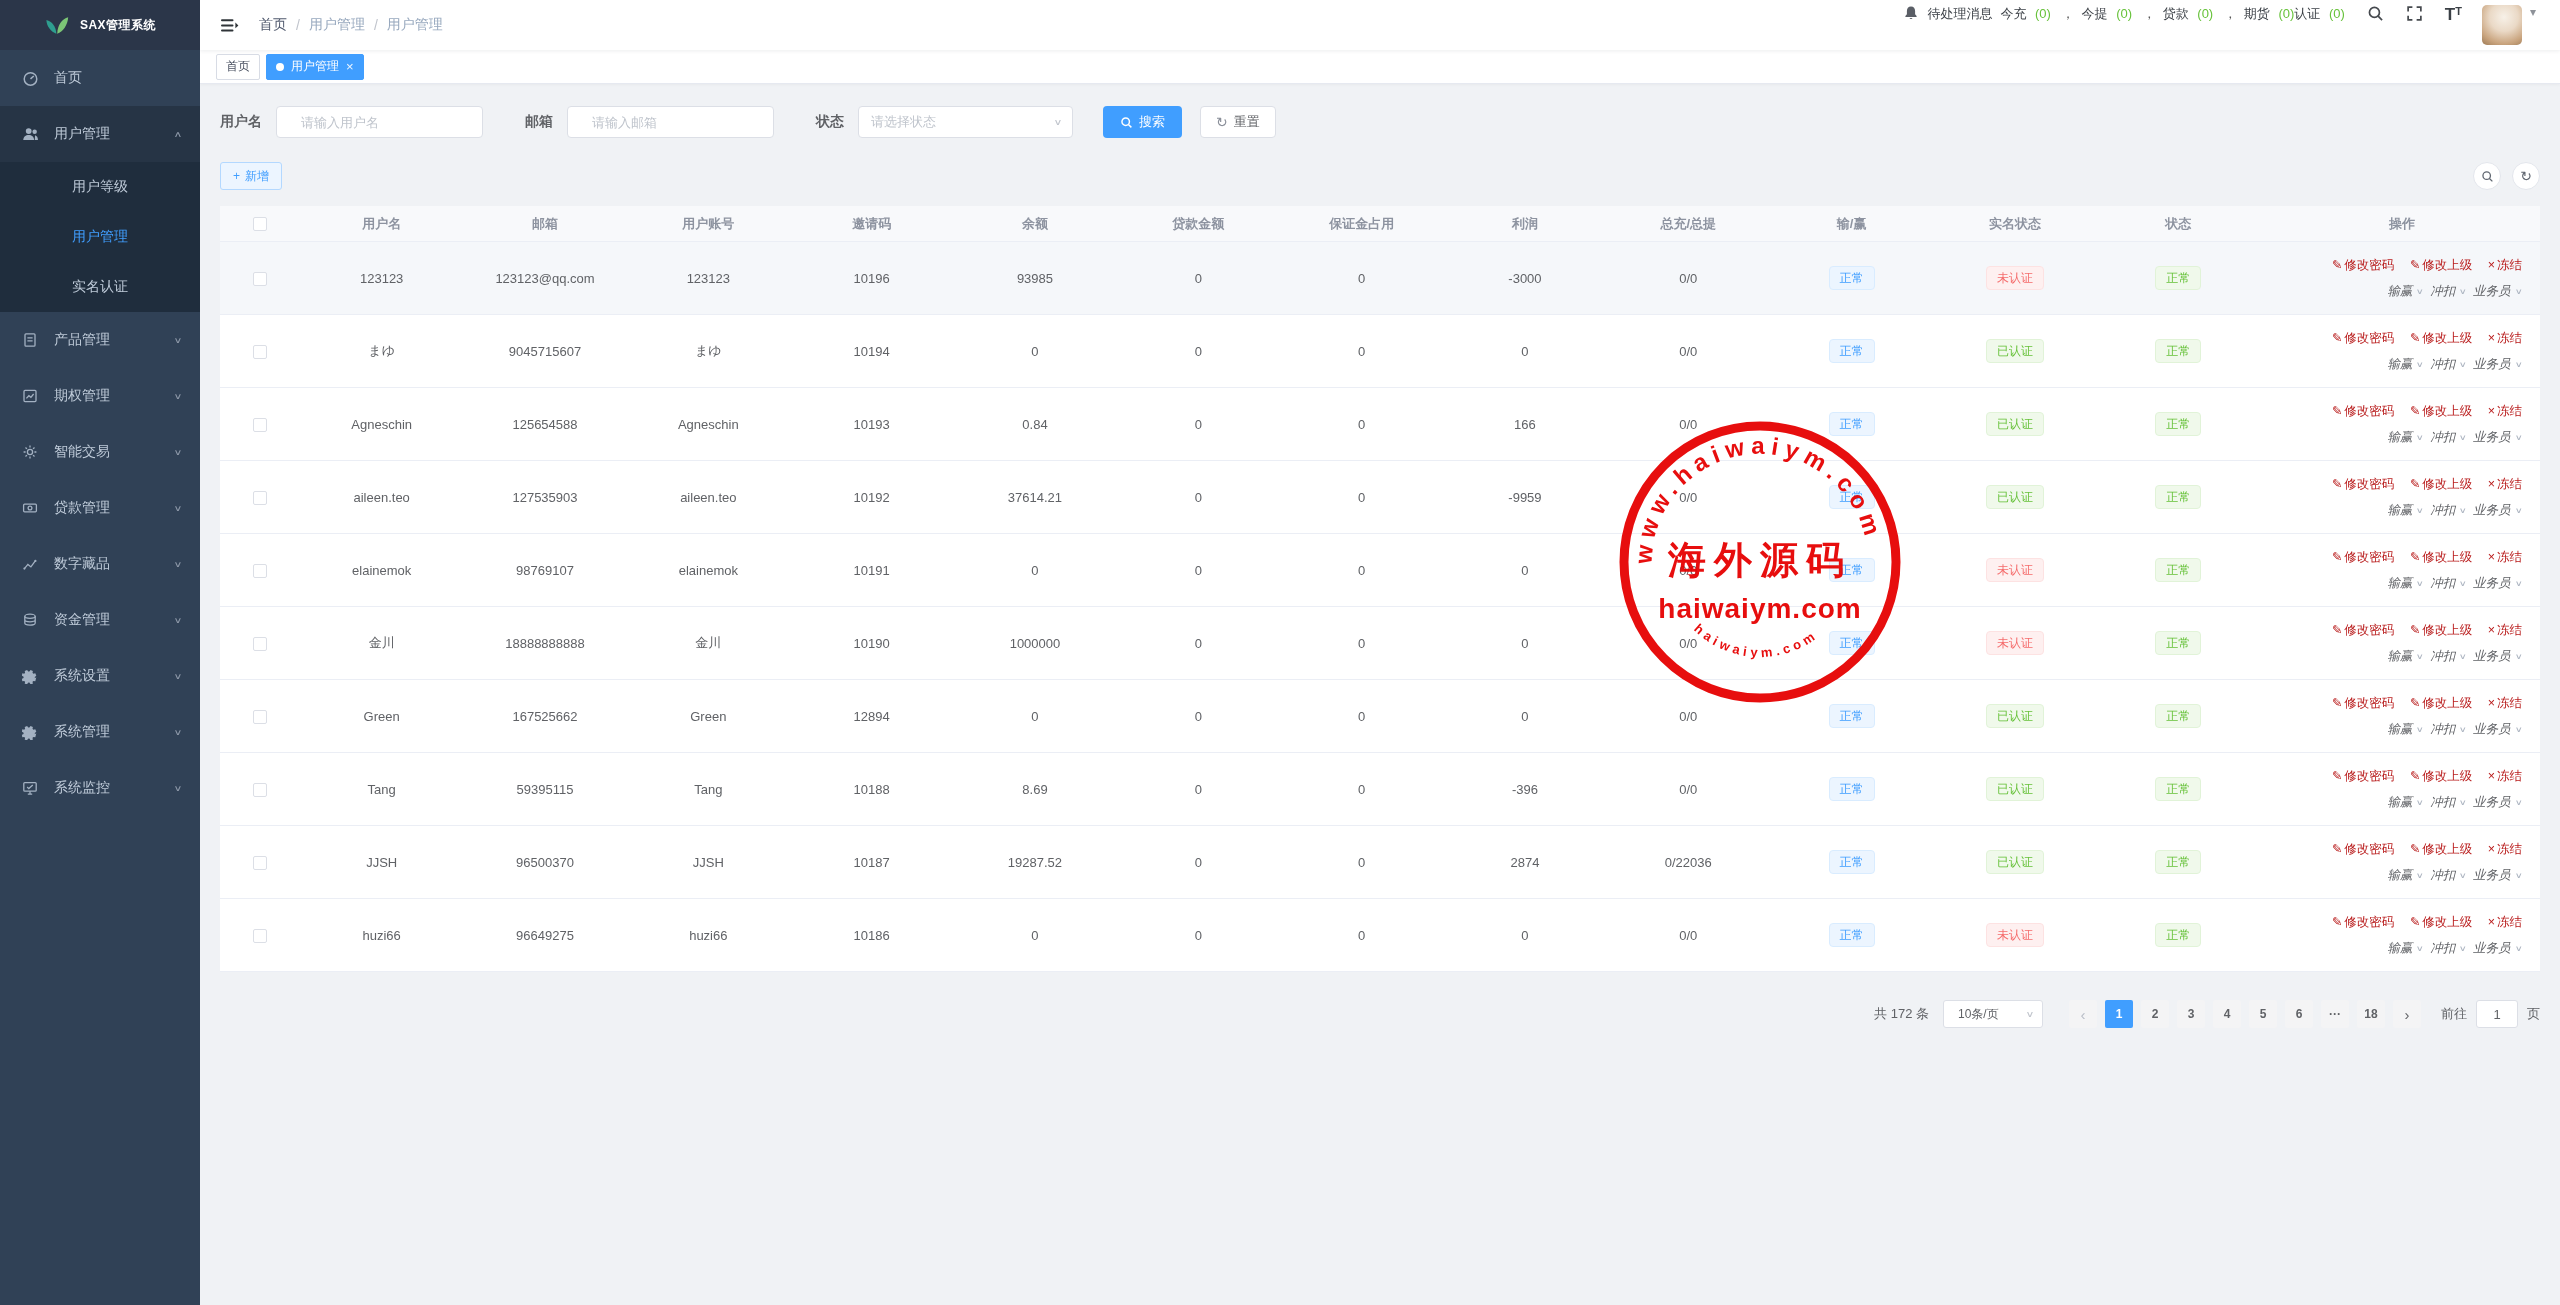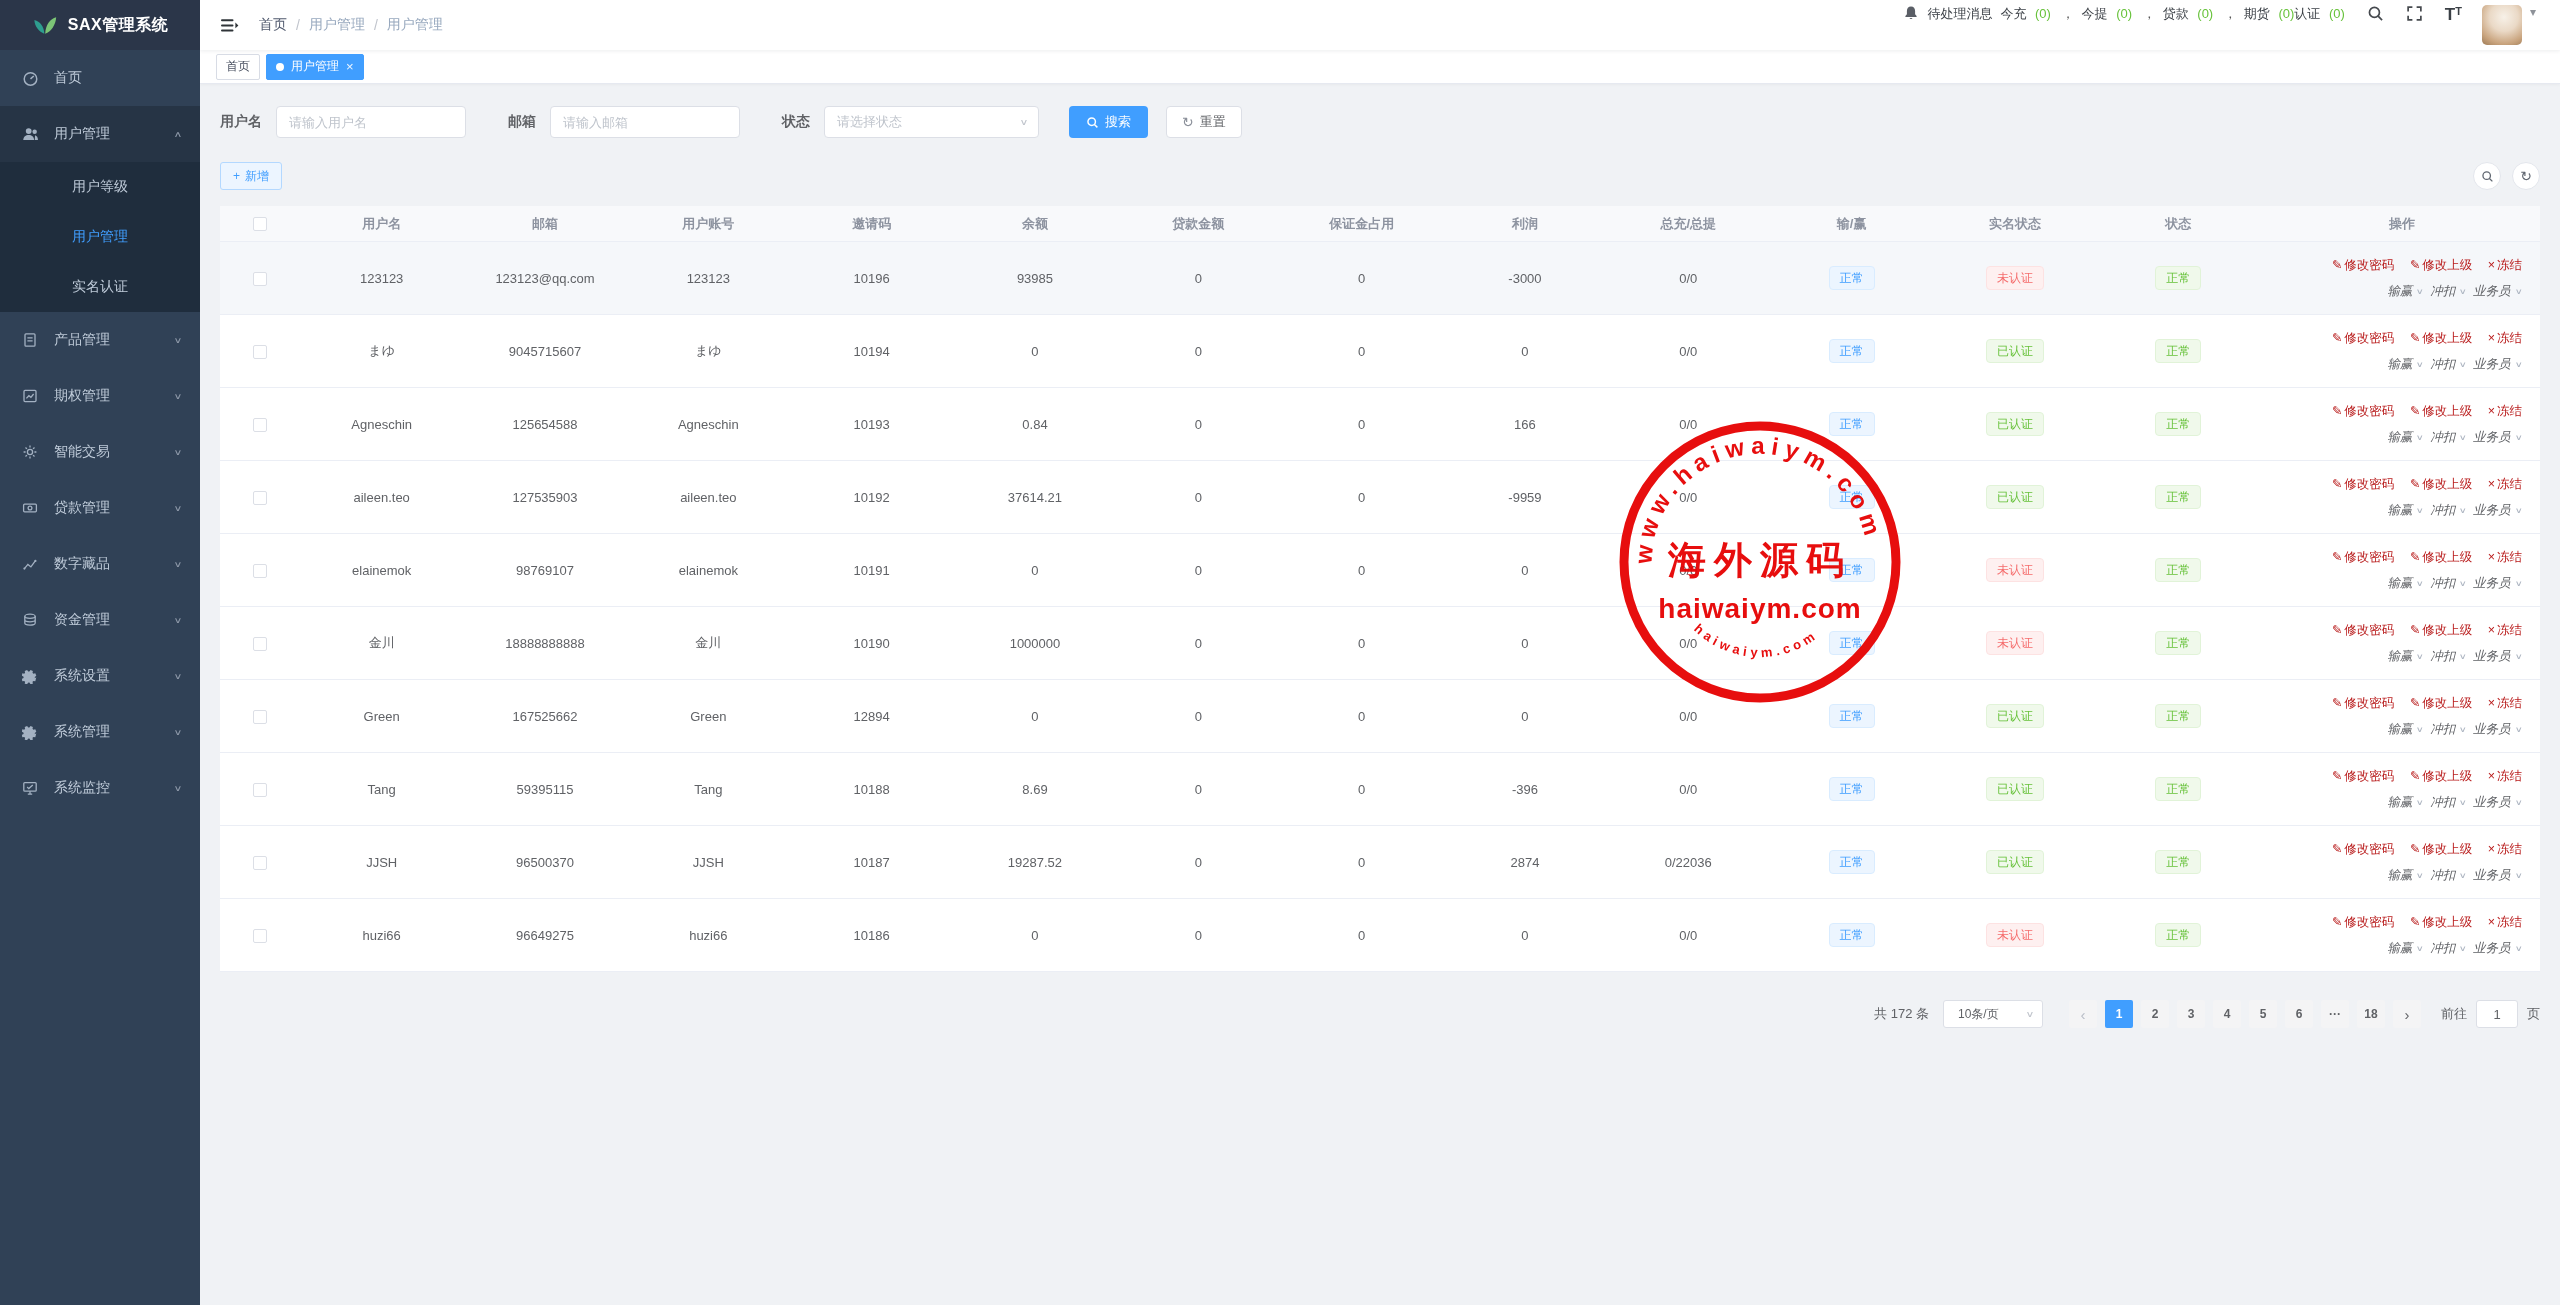--- a/index.html
+++ b/index.html
@@ -7,21 +7,21 @@
   body {
     font-family: "Liberation Sans", "DejaVu Sans", sans-serif;
     background: #f0f2f5;
     color: #606266;
     position: relative;
   }
   
   .sidebar { position: absolute; left: 0; top: 0; width: 200px; height: 1305px; background: #304156; z-index: 5; }
   .logo { height: 50px; display: flex; align-items: center; justify-content: center; gap: 10px; background: #2b3649; cursor: pointer; }
   .logo-icon { display: flex; }
-  .logo-title { color: #ffffff; font-weight: bold; font-size: 16px; letter-spacing: .5px; }
+  .logo-title { color: #ffffff; font-weight: bold; font-size: 12px; letter-spacing: .5px; }
   .menu-item { height: 56px; display: flex; align-items: center; padding: 0 18px 0 22px; color: #bfcbd9; font-size: 14px; cursor: pointer; }
   .menu-item.open { background: #263445; }
   .mi-icon { width: 18px; margin-right: 14px; color: #a3b1c2; display: flex; align-items: center; }
   .mi-label { flex: 0 0 auto; }
   .chev { margin-left: auto; font-size: 11px; color: #8d98a8; transform: scale(1.1,.75); }
   .submenu { background: #1f2d3d; }
   .submenu-item { height: 50px; display: flex; align-items: center; justify-content: center; color: #bfcbd9; font-size: 14px; cursor: pointer; }
   .submenu-item.active { color: #409eff; }
   
   .main { margin-left: 200px; position: relative; }
@@ -48,21 +48,21 @@
   .tags-bar { height: 34px; background: #fff; border-bottom: 1px solid #e6e9f0; box-shadow: 0 1px 3px rgba(0,0,0,.04); display: flex; align-items: center; padding: 0 16px; gap: 6px; position: relative; z-index: 2; }
   .tag { height: 26px; display: inline-flex; align-items: center; padding: 0 9px; border: 1px solid #d8dce5; background: #fff; color: #495060; font-size: 12px; border-radius: 2px; gap: 7px; cursor: pointer; }
   .tag.active { background: #409eff; border-color: #409eff; color: #fff; }
   .tag-dot { width: 8px; height: 8px; border-radius: 50%; background: #fff; }
   .tag-close { font-size: 13px; line-height: 1; opacity: .9; }
   
   .content { padding: 18px 20px; position: relative; }
   .filter-row { display: flex; align-items: center; margin: 4px 0 24px; }
   .filter-label { font-size: 14px; font-weight: bold; color: #606266; margin-right: 14px; }
   .gap { margin-left: 42px; }
-  .filter-input { width: 190px; height: 32px; border: 1px solid #dcdfe6; border-radius: 4px; padding: 0 12px; font-size: 13px; color: #606266; background: #fff; outline: none; font-family: inherit; }
+  .filter-input { width: 207px; height: 32px; border: 1px solid #dcdfe6; border-radius: 4px; padding: 0 24px; font-size: 13px; color: #606266; background: #fff; outline: none; font-family: inherit; }
   .filter-input::placeholder { color: #bfc4cc; }
   .filter-select { width: 215px; height: 32px; border: 1px solid #dcdfe6; border-radius: 4px; padding: 0 10px 0 12px; font-size: 13px; background: #fff; display: flex; align-items: center; justify-content: space-between; cursor: pointer; }
   .sel-placeholder { color: #bfc4cc; }
   .sel-chev { color: #c0c4cc; font-size: 11px; transform: scale(1.1,.8); }
   .btn-search { height: 32px; padding: 0 17px; background: #409eff; color: #fff; border: none; border-radius: 4px; font-size: 13px; display: inline-flex; align-items: center; gap: 6px; margin-left: 30px; cursor: pointer; font-family: inherit; }
   .btn-reset { height: 32px; padding: 0 15px; background: #fff; color: #606266; border: 1px solid #dcdfe6; border-radius: 4px; font-size: 13px; display: inline-flex; align-items: center; gap: 6px; margin-left: 18px; cursor: pointer; font-family: inherit; }
   .btn-reset .btn-ico { font-size: 14px; color: #8a8f99; }
   .toolbar-row { display: flex; align-items: center; margin-bottom: 16px; }
   .btn-add { height: 28px; padding: 0 12px; background: #ecf5ff; border: 1px solid #b3d8ff; color: #409eff; border-radius: 3px; font-size: 12px; display: inline-flex; align-items: center; gap: 5px; cursor: pointer; font-family: inherit; }
   .toolbar-right { margin-left: auto; display: flex; gap: 11px; }

